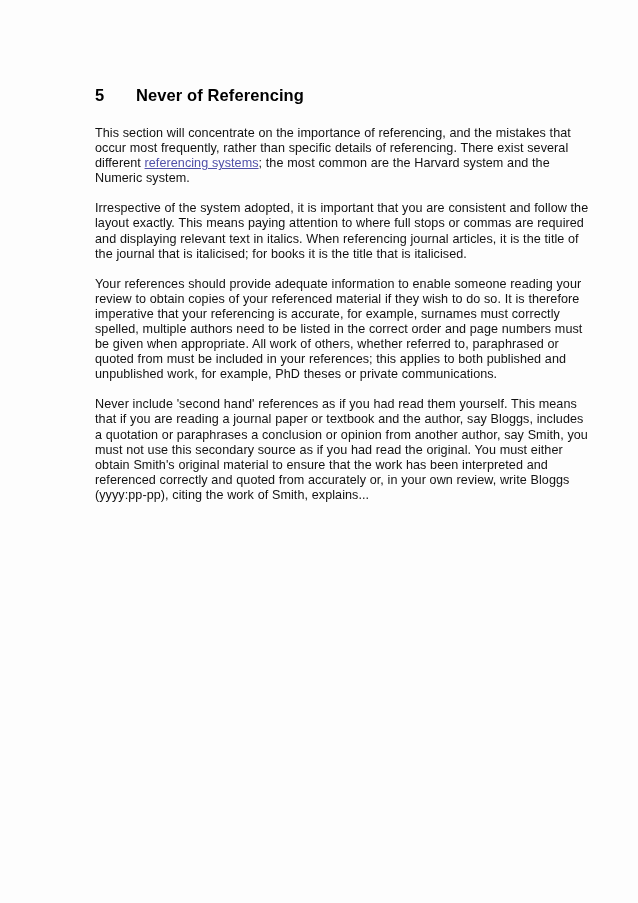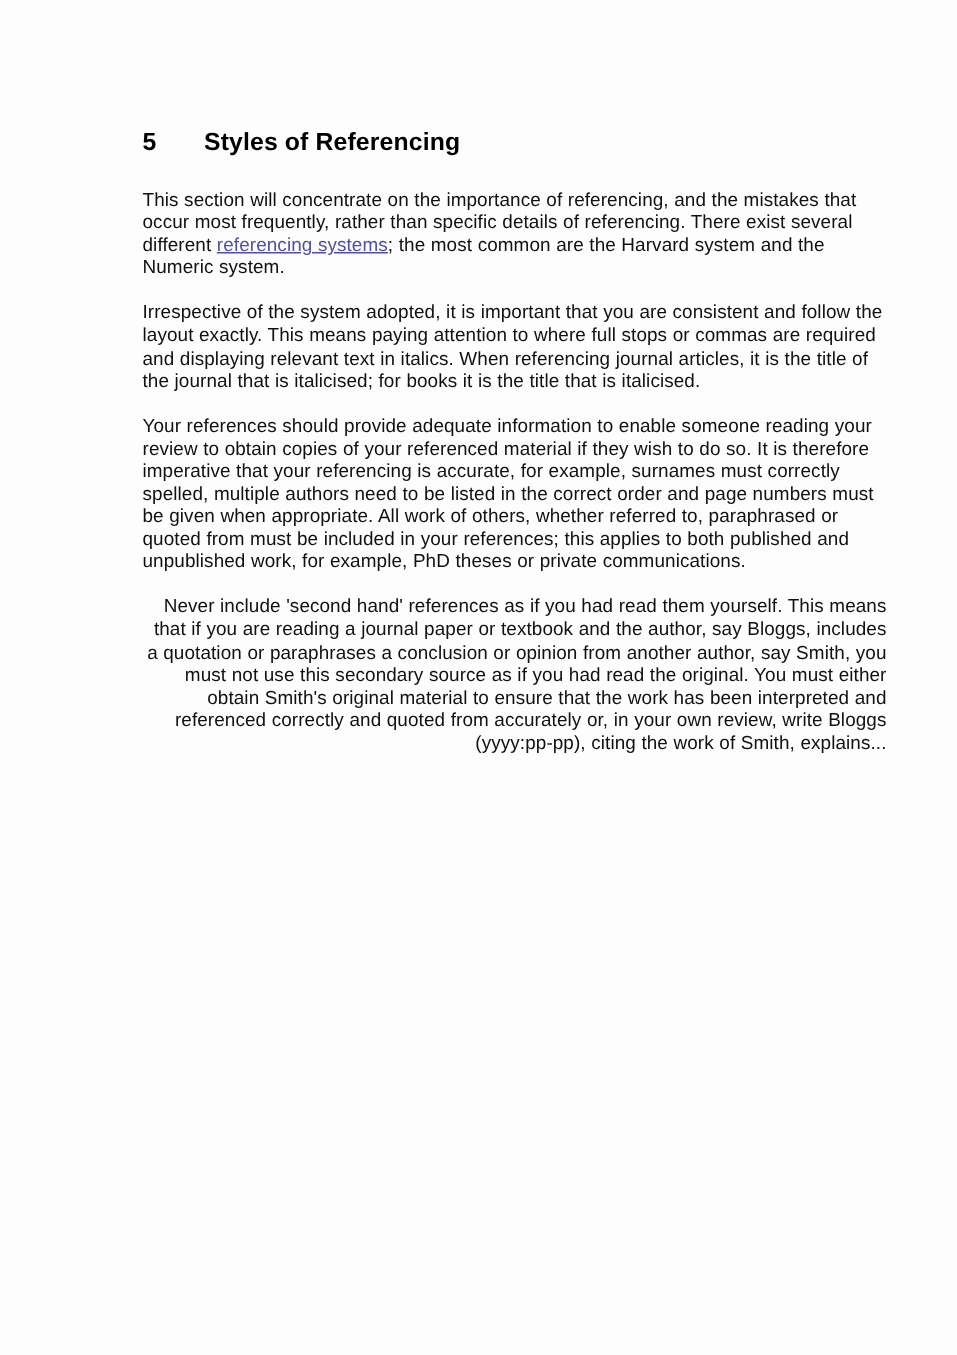--- a/index.html
+++ b/index.html
@@ -45,21 +45,20 @@
     font-size: 12.6px;
     line-height: 15.1px;
     margin: 0 0 15px 0;
     text-align: left;
     letter-spacing: 0.005em;
     word-spacing: 0.01em;
     color: #111111;
   }
   p.body-para:last-of-type {
     margin-bottom: 0;
-    text-align: right;
   }
   a.inline-link {
     color: #5050a8;
     text-decoration-color: #5050a8;
   }
   .footer {
     position: absolute;
     left: 0;
     top: 812px;
     width: 638px;
@@ -68,21 +67,21 @@
 </style>
 </head>
 <body>
 
 <div class="page">
 
   <div class="content">
 
     <h1 class="section-heading">
       <span class="num">5</span>
-      <span class="title">Styles of Referencing</span>
+      <span class="title">Never of Referencing</span>
     </h1>
 
     <p class="body-para"><span>This section will concentrate on the importance of referencing, and the mistakes that occur most frequently, rather than specific details of referencing. There exist several different </span><a class="inline-link" href="#">referencing systems</a><span>; the most common are the Harvard system and the Numeric system.</span></p>
 
 
     <p class="body-para">Irrespective of the system adopted, it is important that you are consistent and follow the layout exactly. This means paying attention to where full stops or commas are required and displaying relevant text in italics. When referencing journal articles, it is the title of the journal that is italicised; for books it is the title that is italicised.</p>
 
     <p class="body-para">Your references should provide adequate information to enable someone reading your review to obtain copies of your referenced material if they wish to do so. It is therefore imperative that your referencing is accurate, for example, surnames must correctly spelled, multiple authors need to be listed in the correct order and page numbers must be given when appropriate. All work of others, whether referred to, paraphrased or quoted from must be included in your references; this applies to both published and unpublished work, for example, PhD theses or private communications.</p>
 
     <p class="body-para">Never include 'second hand' references as if you had read them yourself. This means that if you are reading a journal paper or textbook and the author, say Bloggs, includes a quotation or paraphrases a conclusion or opinion from another author, say Smith, you must not use this secondary source as if you had read the original. You must either obtain Smith's original material to ensure that the work has been interpreted and referenced correctly and quoted from accurately or, in your own review, write Bloggs (yyyy:pp-pp), citing the work of Smith, explains...</p>

